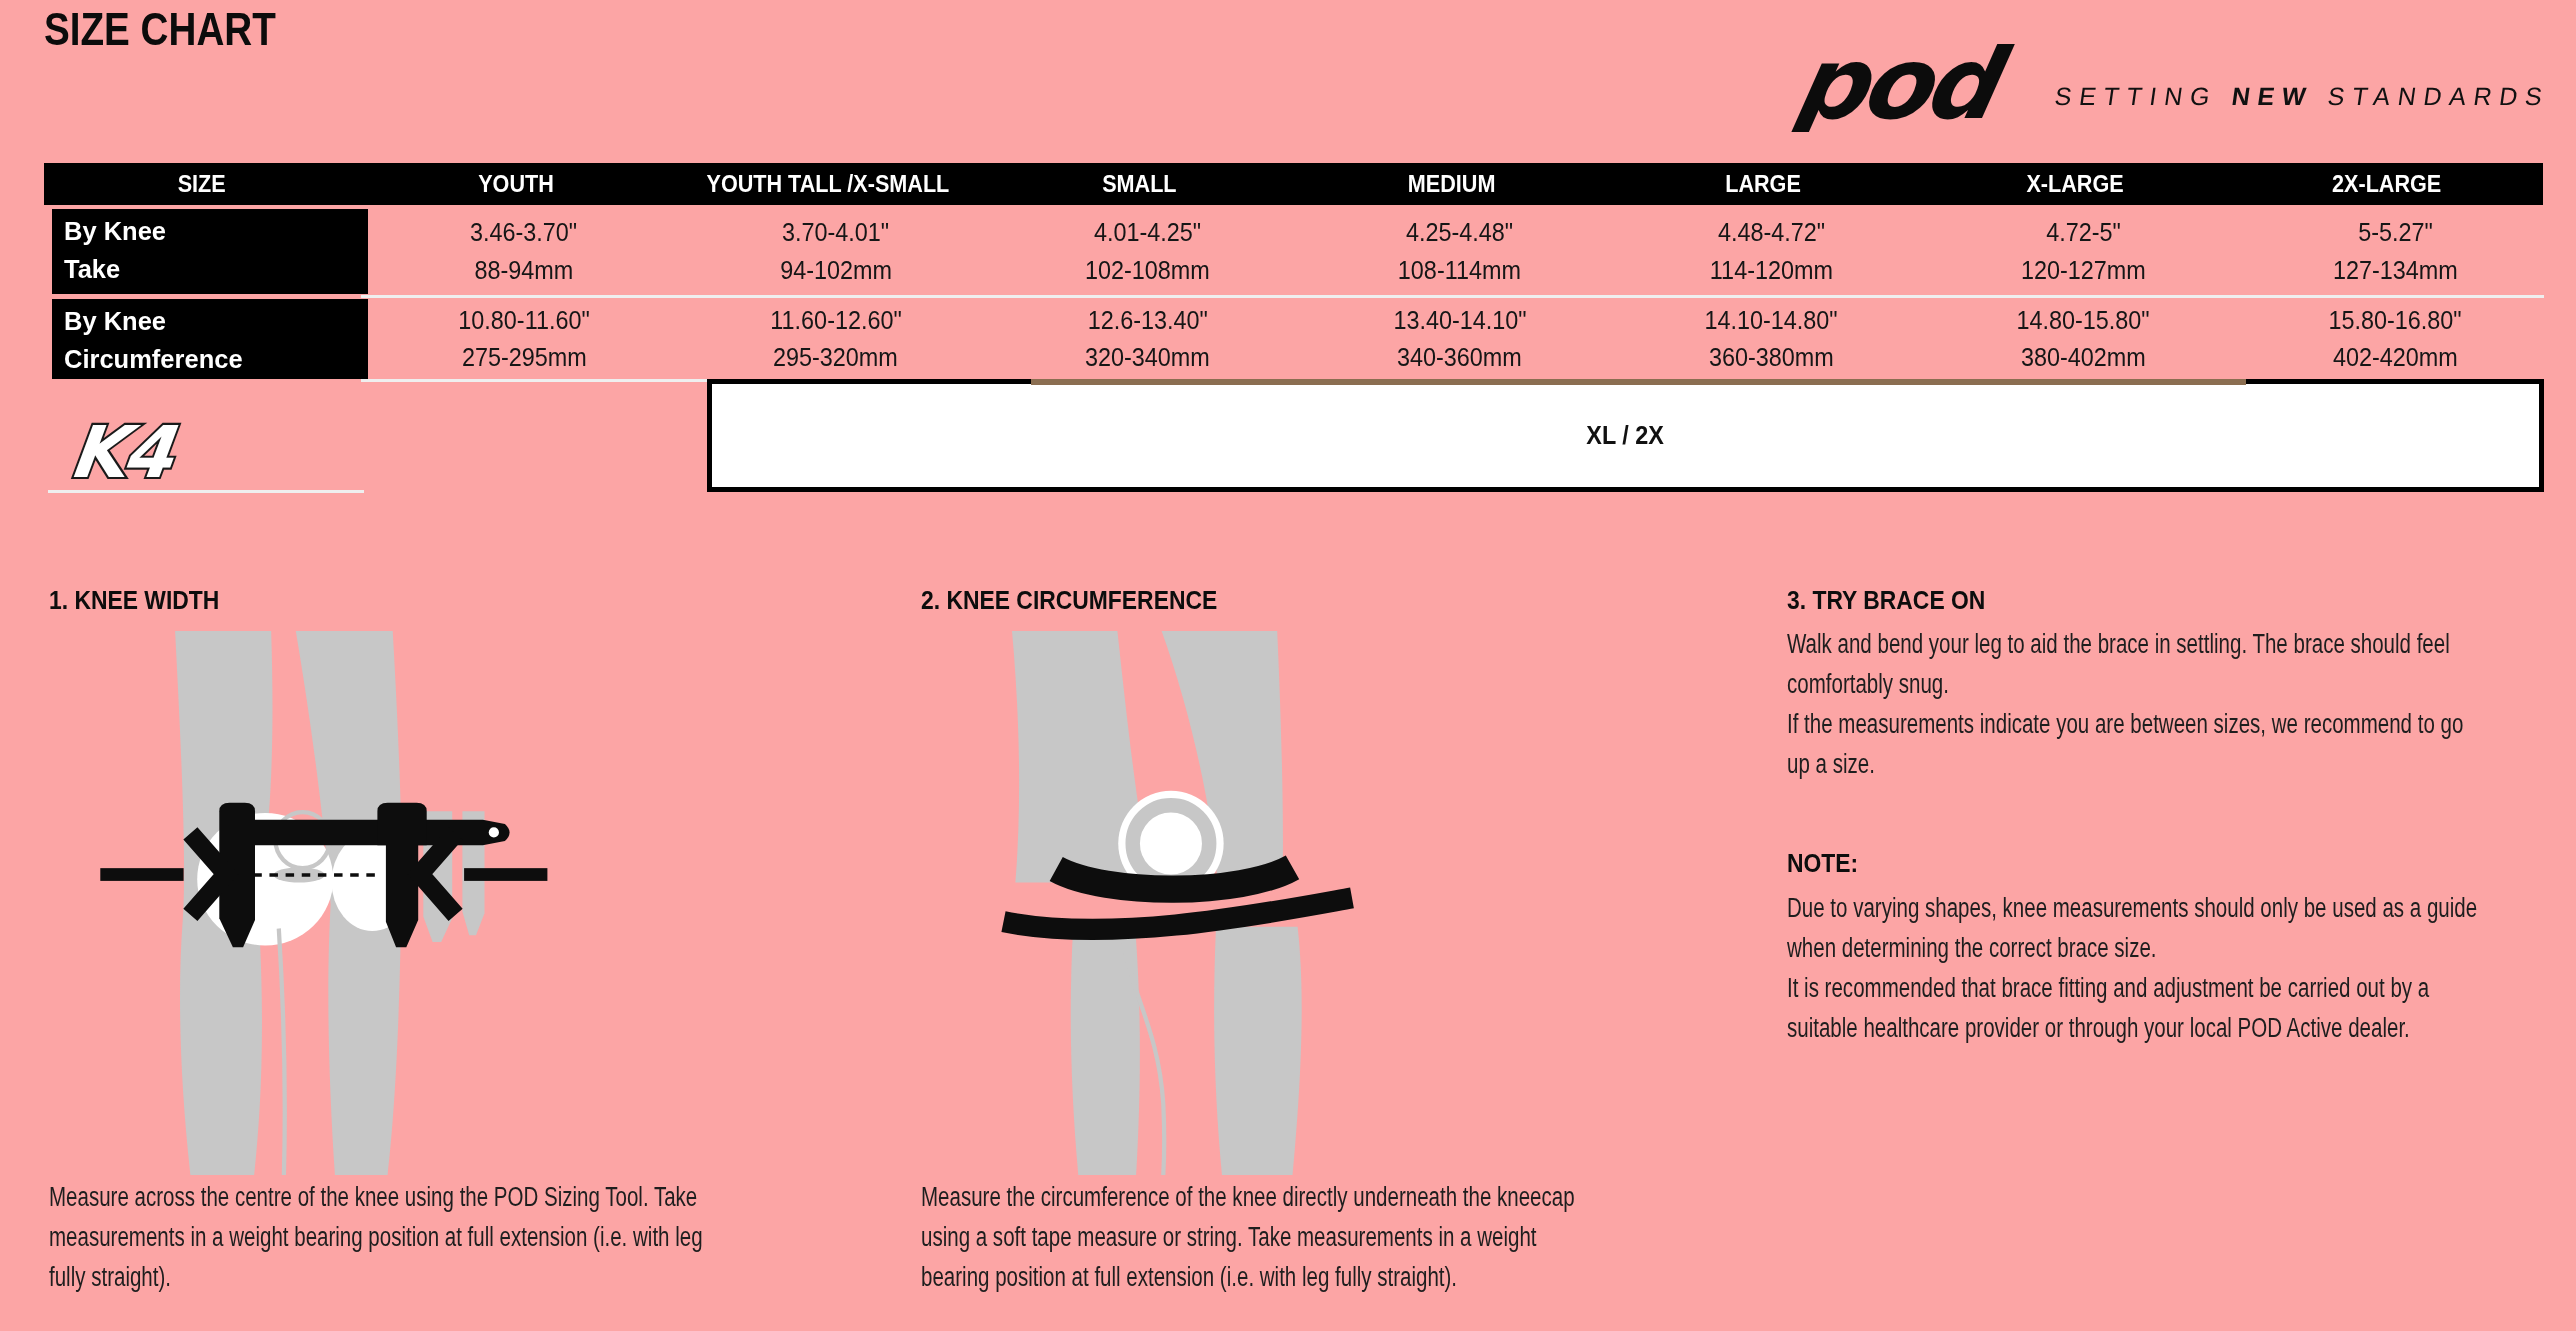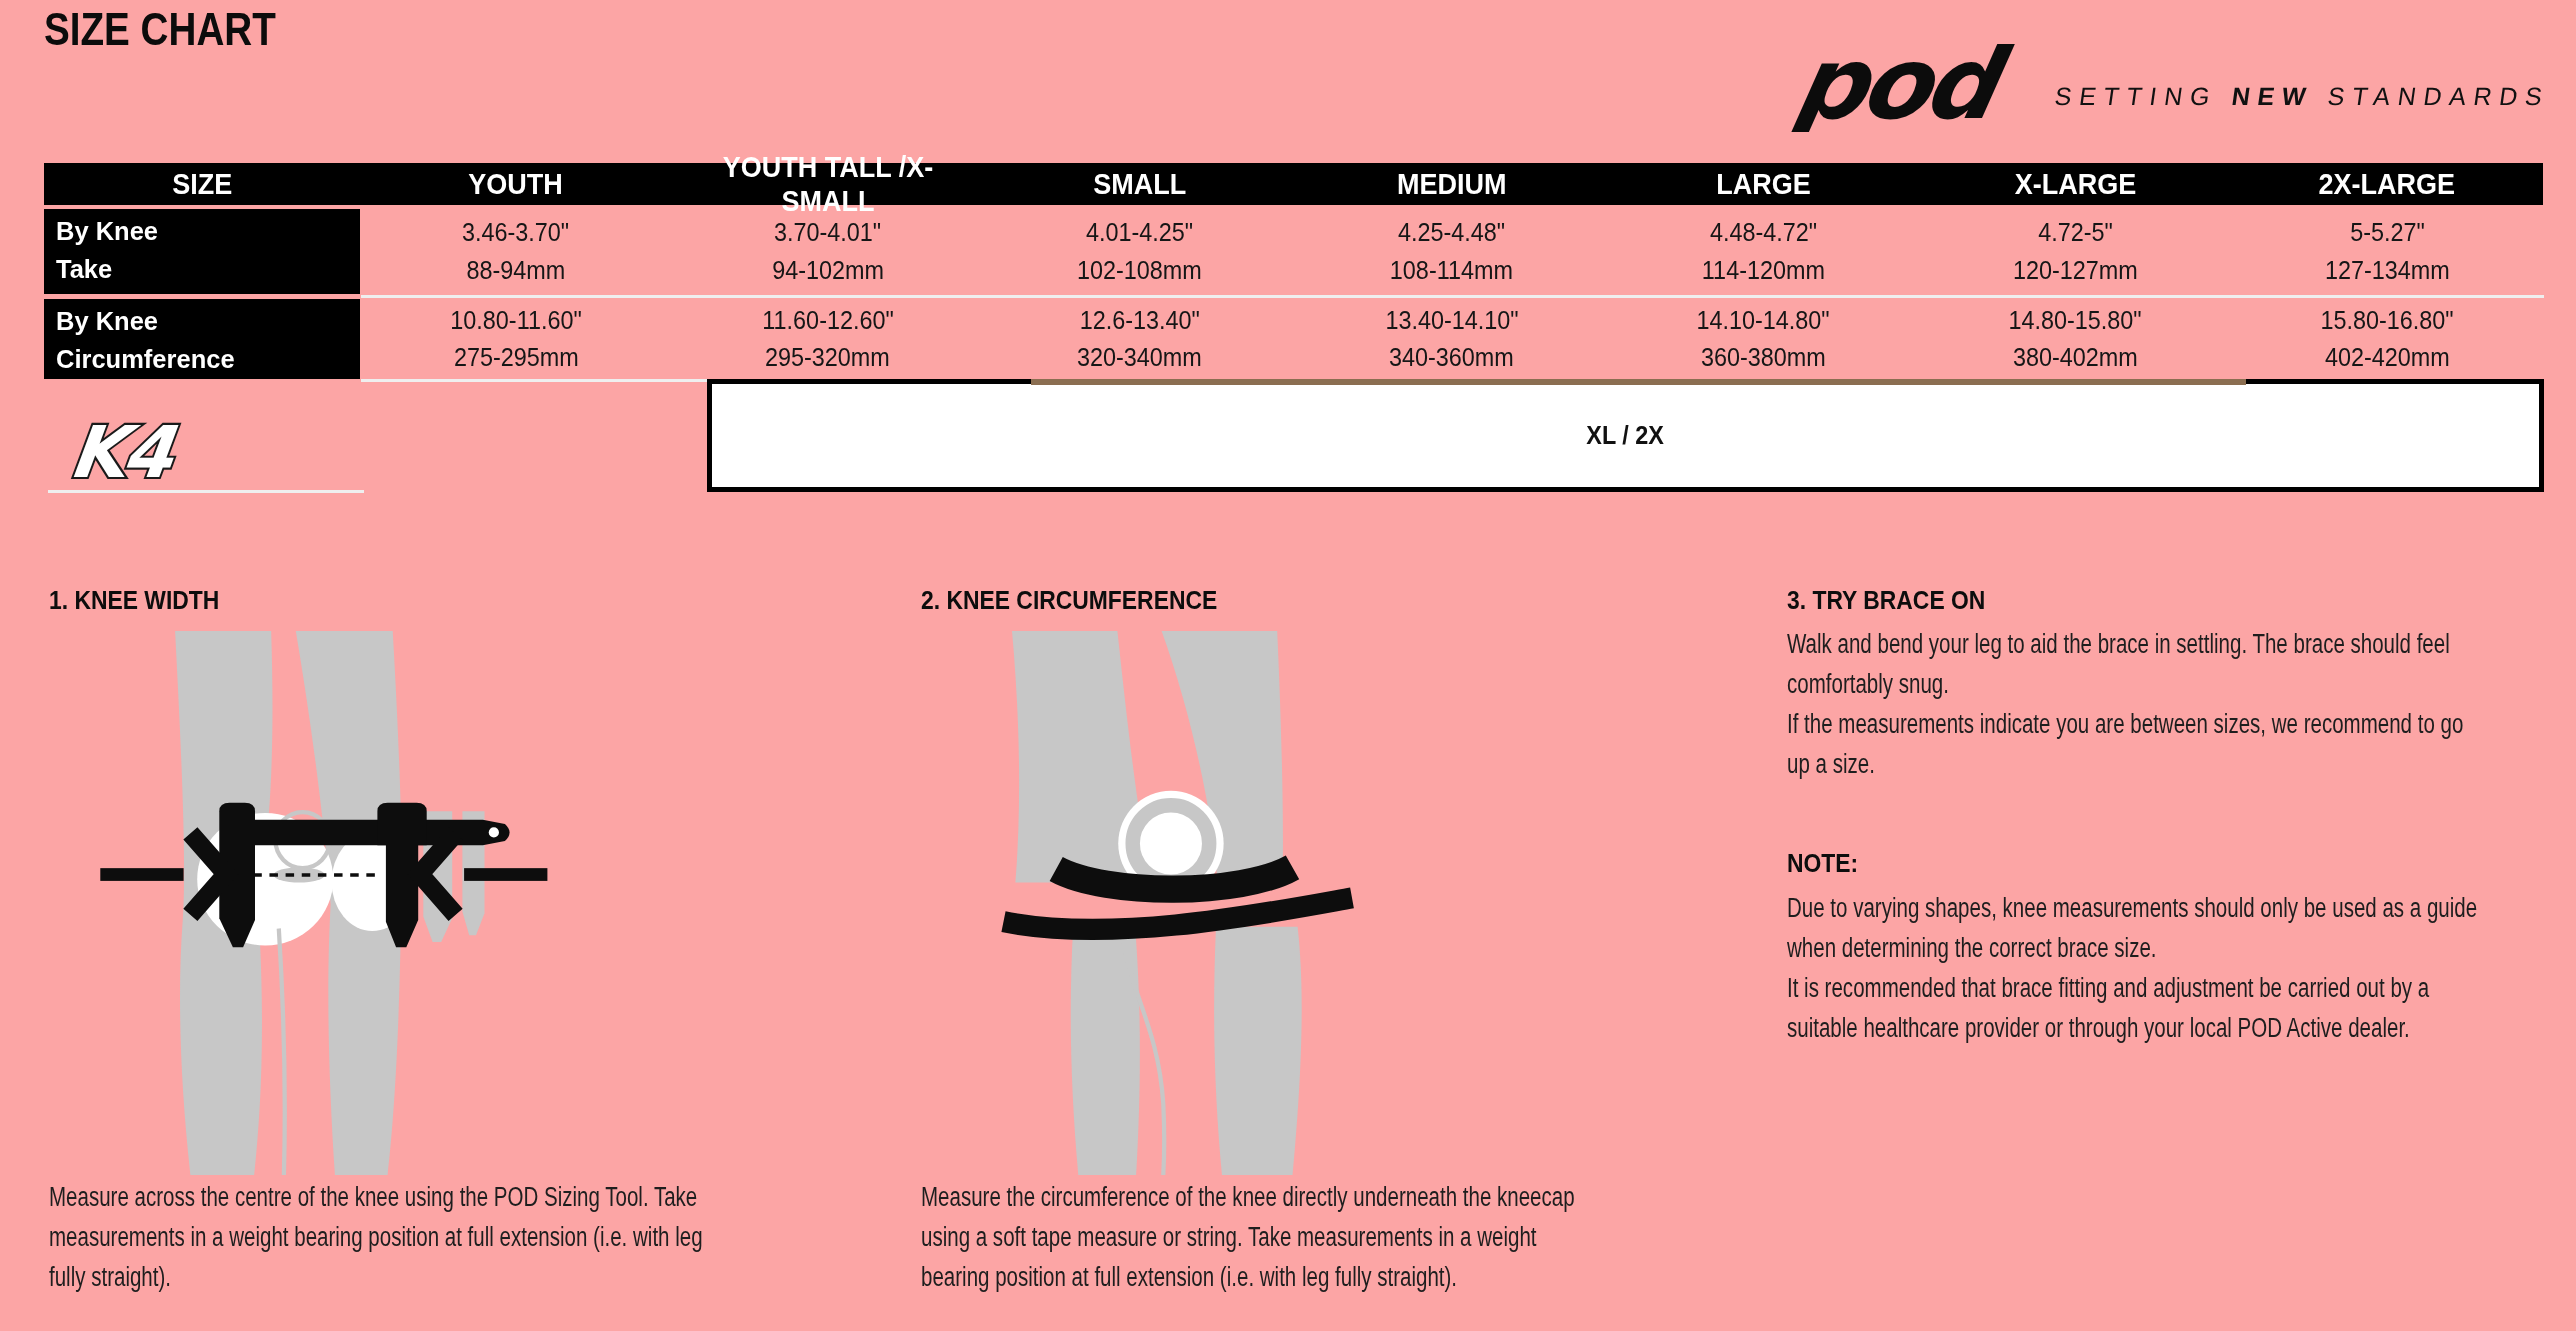--- a/index.html
+++ b/index.html
@@ -10,25 +10,25 @@
 
   
   .page-title{left:44px;top:1.7px;font-size:46px;font-weight:700;color:#0c0c0c;
               transform:scaleX(0.84);transform-origin:left top;white-space:nowrap;}
   .tagline{left:2055px;top:82px;font-size:25px;letter-spacing:7.7px;color:#111;
            transform:skewX(-8deg);white-space:pre;font-weight:500;}
   .tagline b{font-weight:700;}
 
   
   .thead{left:44px;top:163px;width:2499px;height:42px;background:#000;display:flex;
-         align-items:center;color:#fff;font-size:30px;font-weight:700;}
+         align-items:center;color:#fff;font-size:24px;font-weight:700;}
   .label-col{width:316px;flex:none;text-align:center;}
   .th{flex:1;text-align:center;}
   .cond{display:inline-block;transform:scaleX(0.9);}
-  .trow{left:44px;width:2499px;display:flex;}
+  .trow{left:52px;width:2499px;display:flex;}
   .row-label{width:316px;flex:none;background:#000;color:#fff;font-size:25.5px;font-weight:600;
              line-height:38px;padding:3.4px 0 0 12px;box-sizing:border-box;}
   .td{flex:1;display:flex;flex-direction:column;justify-content:space-evenly;align-items:center;
       font-size:26px;color:#161616;}
   .val{transform:scaleX(0.9);white-space:nowrap;}
   .sep{background:#efefef;}
 
   
   .brace-box{left:707px;top:379px;width:1837px;height:113px;border:5.1px solid #000;
              box-sizing:border-box;display:flex;background:#fff;}

